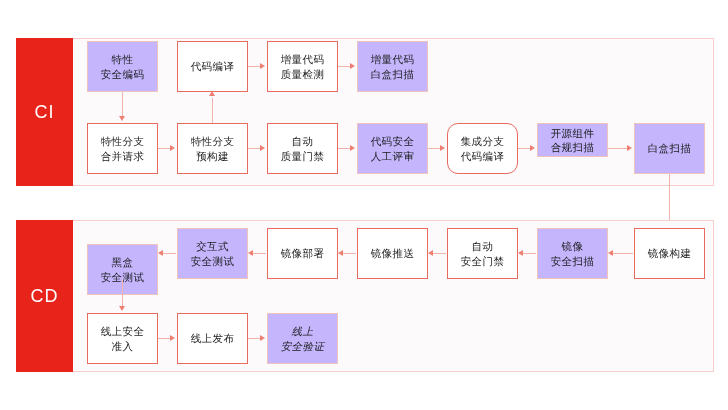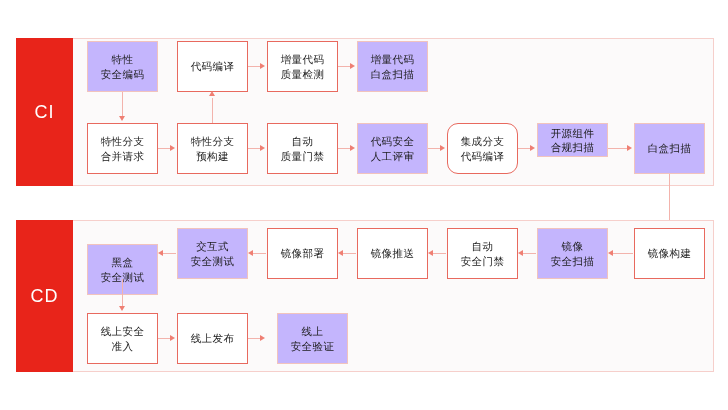--- a/index.html
+++ b/index.html
@@ -147,21 +147,21 @@
   <div class="node fill-white" style="left:357px;top:228px;width:71px;height:51px;">镜像推送</div>
   <div class="node fill-white" style="left:447px;top:228px;width:71px;height:51px;">自动
 安全门禁</div>
   <div class="node fill-white" style="left:634px;top:228px;width:71px;height:51px;">镜像构建</div>
   <div class="node fill-pink" style="left:537px;top:228px;width:71px;height:51px;">镜像
 安全扫描</div>
 
   <div class="node fill-white" style="left:177px;top:313px;width:71px;height:51px;">线上发布</div>
   <div class="node fill-white" style="left:87px;top:313px;width:71px;height:51px;">线上安全
 准入</div>
-  <div class="node fill-pink" style="left:277px;top:313px;width:71px;height:51px;">线上
+  <div class="node fill-pink" style="left:267px;top:313px;width:71px;height:51px;font-style:italic;">线上
 安全验证</div>
 
   <div class="conn h" style="left:613px;top:253px;width:20px;"></div>
   <div class="arrow left" style="left:608px;top:250px;"></div>
 
   <div class="conn h" style="left:523px;top:253px;width:13px;"></div>
   <div class="arrow left" style="left:518px;top:250px;"></div>
 
   <div class="conn h" style="left:433px;top:253px;width:13px;"></div>
   <div class="arrow left" style="left:428px;top:250px;"></div>

